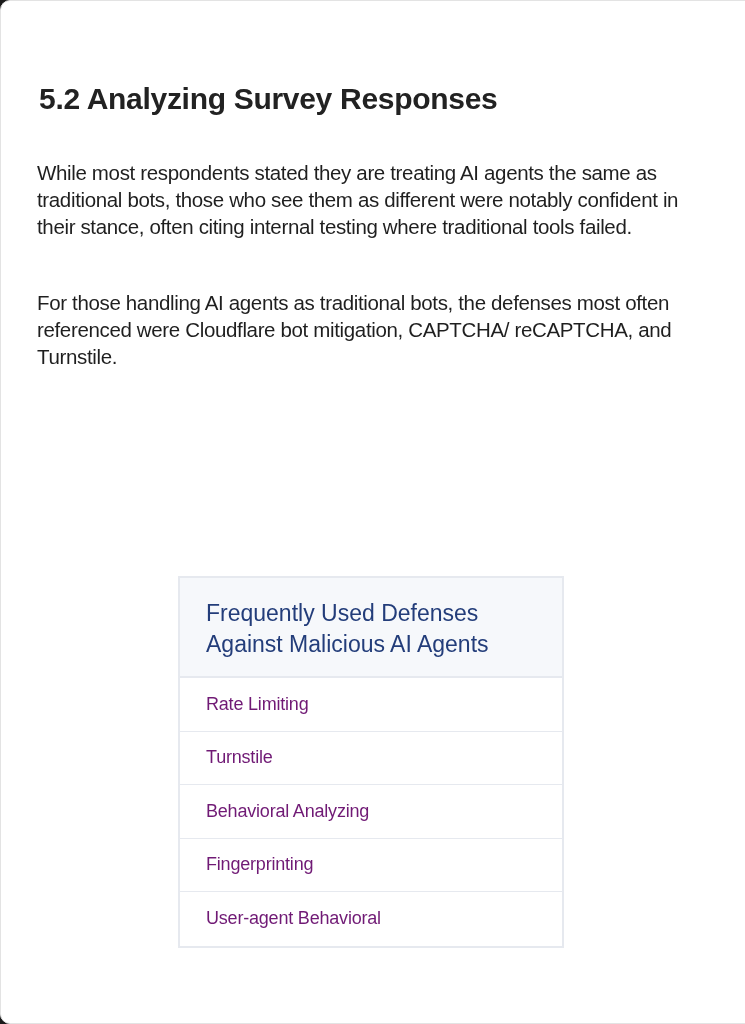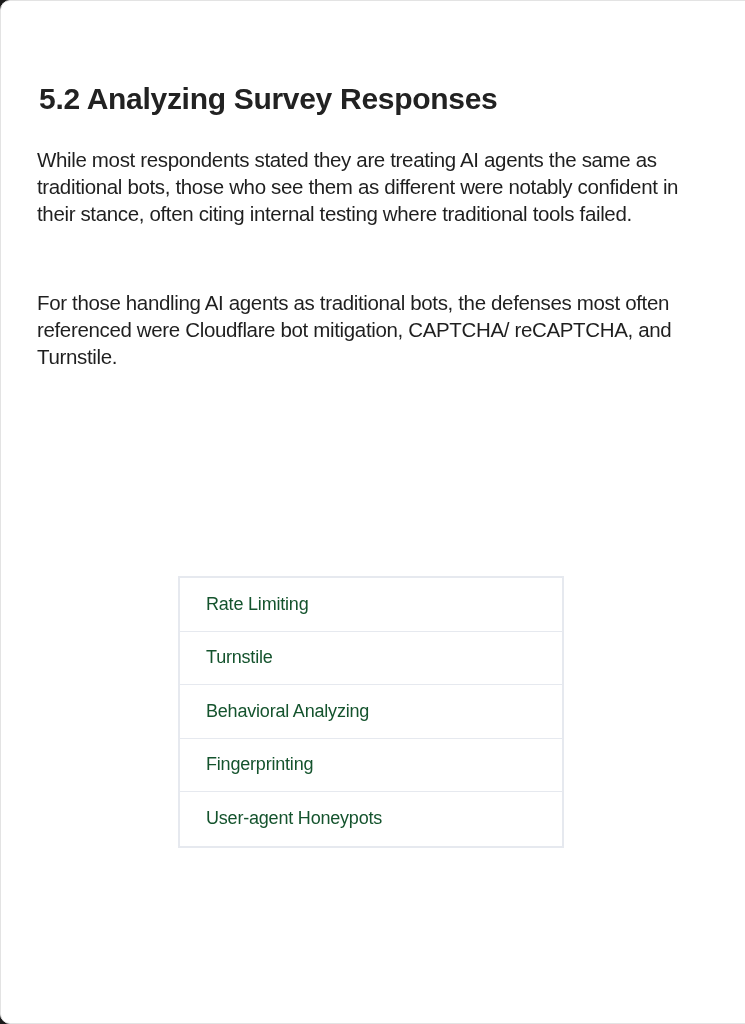--- a/index.html
+++ b/index.html
@@ -40,21 +40,21 @@
       position: absolute;
       left: 36px;
       width: 680px;
       margin: 0;
       font-family: "Liberation Sans", sans-serif;
       font-size: 20.5px;
       line-height: 27px;
       letter-spacing: -0.35px;
       color: #1f1f1f;
     }
-    .p1 { top: 145px; }
+    .p1 { top: 158px; }
     .p2 { top: 288px; }
     .p3 { top: 384px; }
 
     .defense-table {
       position: absolute;
       left: 177px;
       top: 575px;
       width: 386px;
       border: 2px solid #e6e9ef;
       background: #ffffff;
@@ -77,36 +77,39 @@
     }
     .table-row {
       height: 53.5px;
       box-sizing: border-box;
       border-bottom: 1px solid #e6e9ef;
       padding-left: 26px;
       display: flex;
       align-items: center;
       font-family: "Liberation Sans", sans-serif;
       font-size: 18px;
-      color: #14532d;
+      color: #701a75;
       letter-spacing: -0.2px;
     }
     .table-row:last-child {
       border-bottom: none;
     }
   </style>
 </head>
 <body>
 
 <div class="page">
   <h2 class="heading">5.2 Analyzing Survey Responses</h2>
 
   <p class="para p1">While most respondents stated they are treating AI agents the same as traditional bots, those who see them as different were notably confident in their stance, often citing internal testing where traditional tools failed.</p>
   <p class="para p2">For those handling AI agents as traditional bots, the defenses most often referenced were Cloudflare bot mitigation, CAPTCHA/ reCAPTCHA, and Turnstile.</p>
 
   <div class="defense-table">
+    <div class="table-header">
+      <h3 class="table-title">Frequently Used Defenses Against Malicious AI Agents</h3>
+    </div>
     <div class="table-row">Rate Limiting</div>
     <div class="table-row">Turnstile</div>
     <div class="table-row">Behavioral Analyzing</div>
     <div class="table-row">Fingerprinting</div>
-    <div class="table-row">User-agent Honeypots</div>
+    <div class="table-row">User-agent Behavioral</div>
   </div>
 </div>
 
 </body></html>

